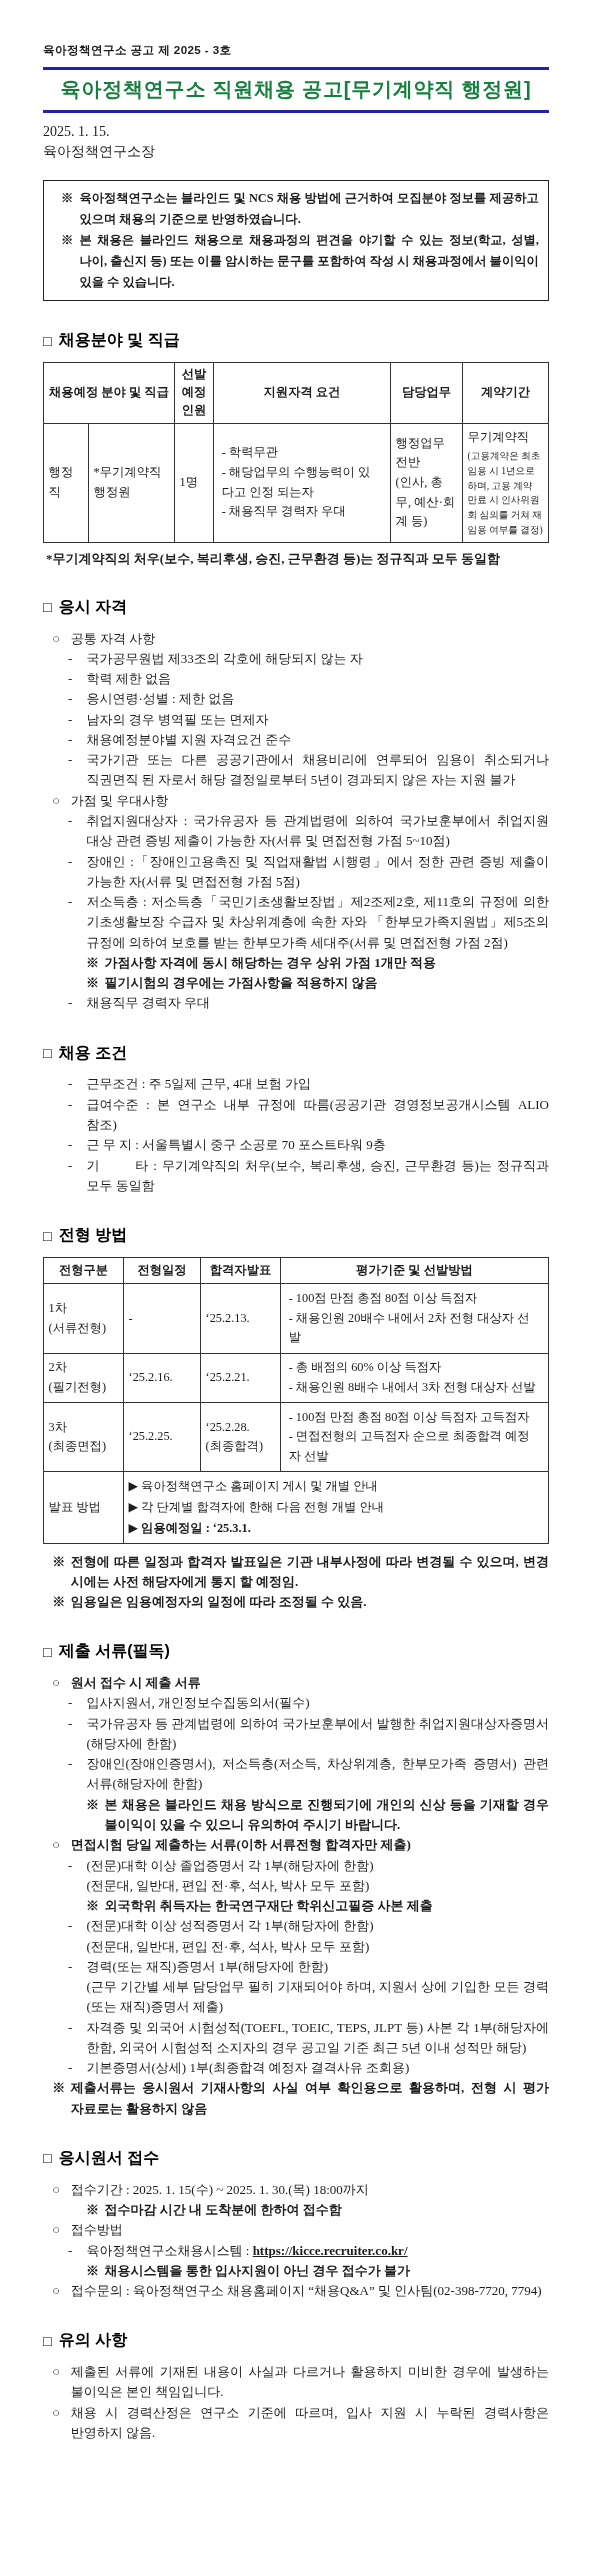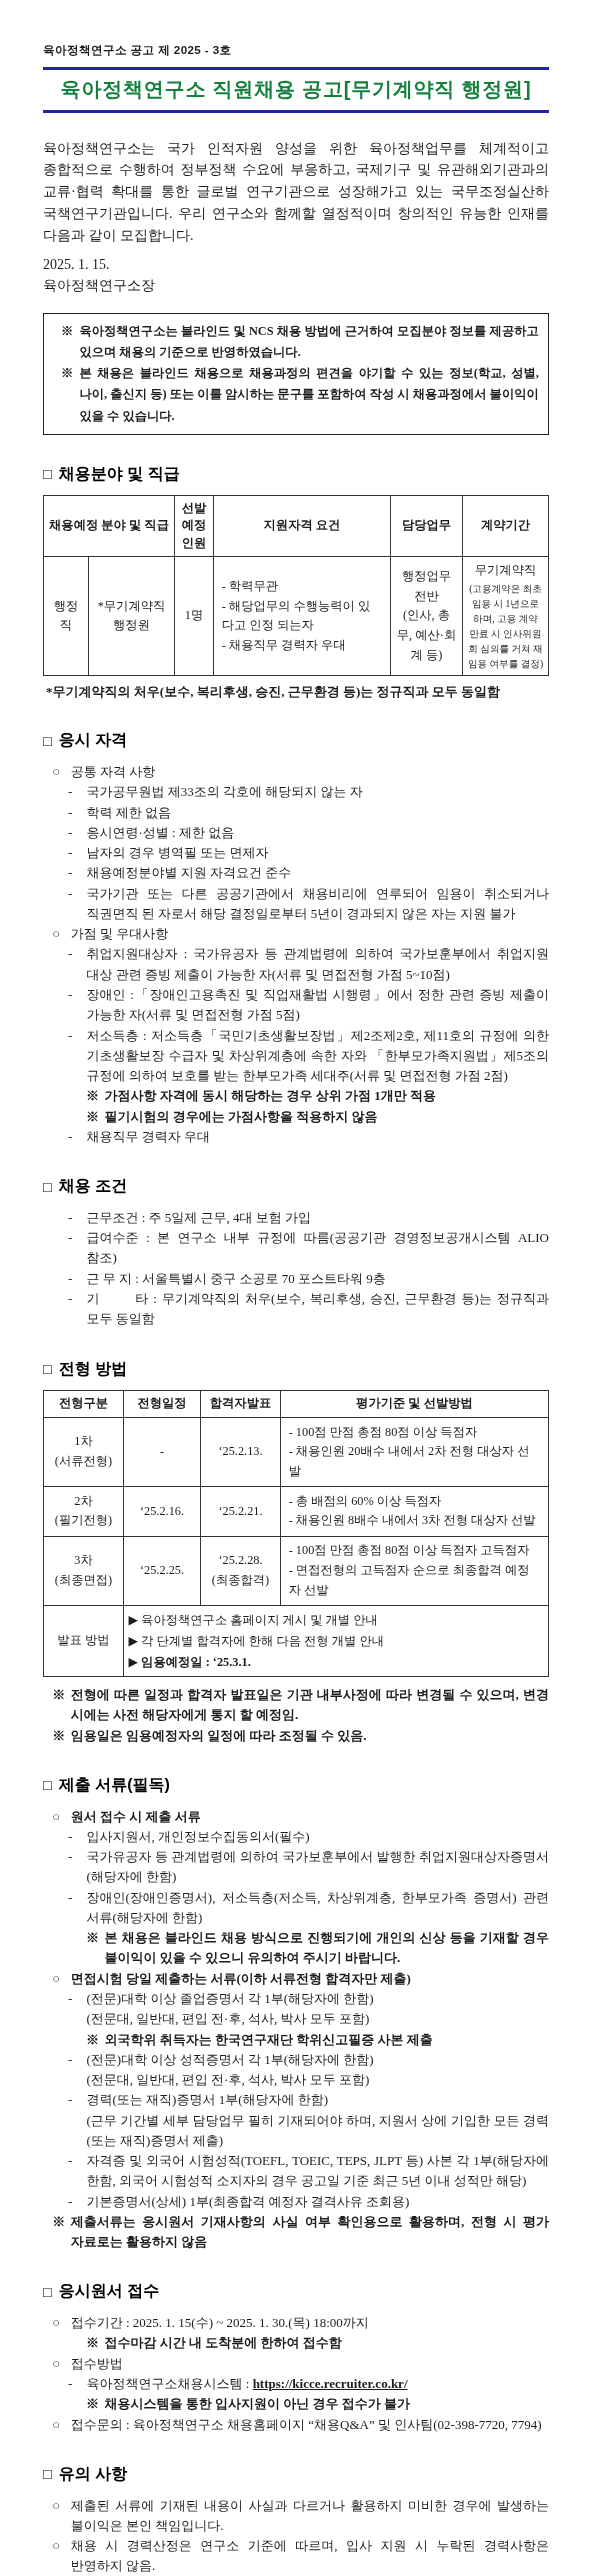--- a/index.html
+++ b/index.html
@@ -50,21 +50,21 @@
     font-family: "Liberation Sans", "DejaVu Sans", sans-serif;
     font-weight: bold; font-size: 16px; color: #000;
     margin: 29px 0 10.8px 0; display: flex; align-items: center;
   }
   .sec .sq { font-size: 14.6px; margin-right: 7px; font-weight: normal; }
 
   
   table { width: 100%; border-collapse: collapse; border: 1.5px solid #222; }
   th, td { border: 0.8px solid #333; font-size: 12.3px; vertical-align: middle; padding: 3.9px 4.6px; }
   th { font-weight: bold; text-align: center; line-height: 1.45; }
-  td { text-align: center; line-height: 1.6; }
+  td { line-height: 1.6; }
   .pre { white-space: pre-line; }
   td.left { text-align: left; padding: 4.6px 7.7px; }
   .t1-count-h { width: 39px; word-break: break-all; padding: 3.1px 1.5px; }
   .t1-field { width: 45px; }
   .t1-grade { width: 86px; }
   .t1-qual { width: 177px; }
   .t1-duty { width: 72px; }
   .term-sub { font-size: 9.6px; line-height: 1.55; display: block; margin-top: 1.5px; }
   .tbl-footnote { font-weight: bold; font-size: 13px; margin-top: 7px; padding-left: 3.1px; }
 
@@ -79,21 +79,20 @@
 <body>
 
 <div class="page">
 
   <div class="notice-no">육아정책연구소 공고 제 2025 - 3호</div>
   <div>
     <div class="rule"></div>
     <h1 class="doc-title">육아정책연구소 직원채용 공고[무기계약직 행정원]</h1>
     <div class="rule"></div>
   </div>
-  <p class="intro">육아정책연구소는 국가 인적자원 양성을 위한 육아정책업무를 체계적이고 종합적으로 수행하여 정부정책 수요에 부응하고, 국제기구 및 유관해외기관과의 교류·협력 확대를 통한 글로벌 연구기관으로 성장해가고 있는 국무조정실산하 국책연구기관입니다. 우리 연구소와 함께할 열정적이며 창의적인 유능한 인재를 다음과 같이 모집합니다.</p>
   <div class="right-line date-line">2025. 1. 15.</div>
   <div class="right-line">육아정책연구소장</div>
 
   <div class="notice-box">
 
       <div class="line lv1">
         <span class="mk">※</span>
         <span class="tx">육아정책연구소는 블라인드 및 NCS 채용 방법에 근거하여 모집분야 정보를 제공하고 있으며 채용의 기준으로 반영하였습니다.</span>
       </div>
 

